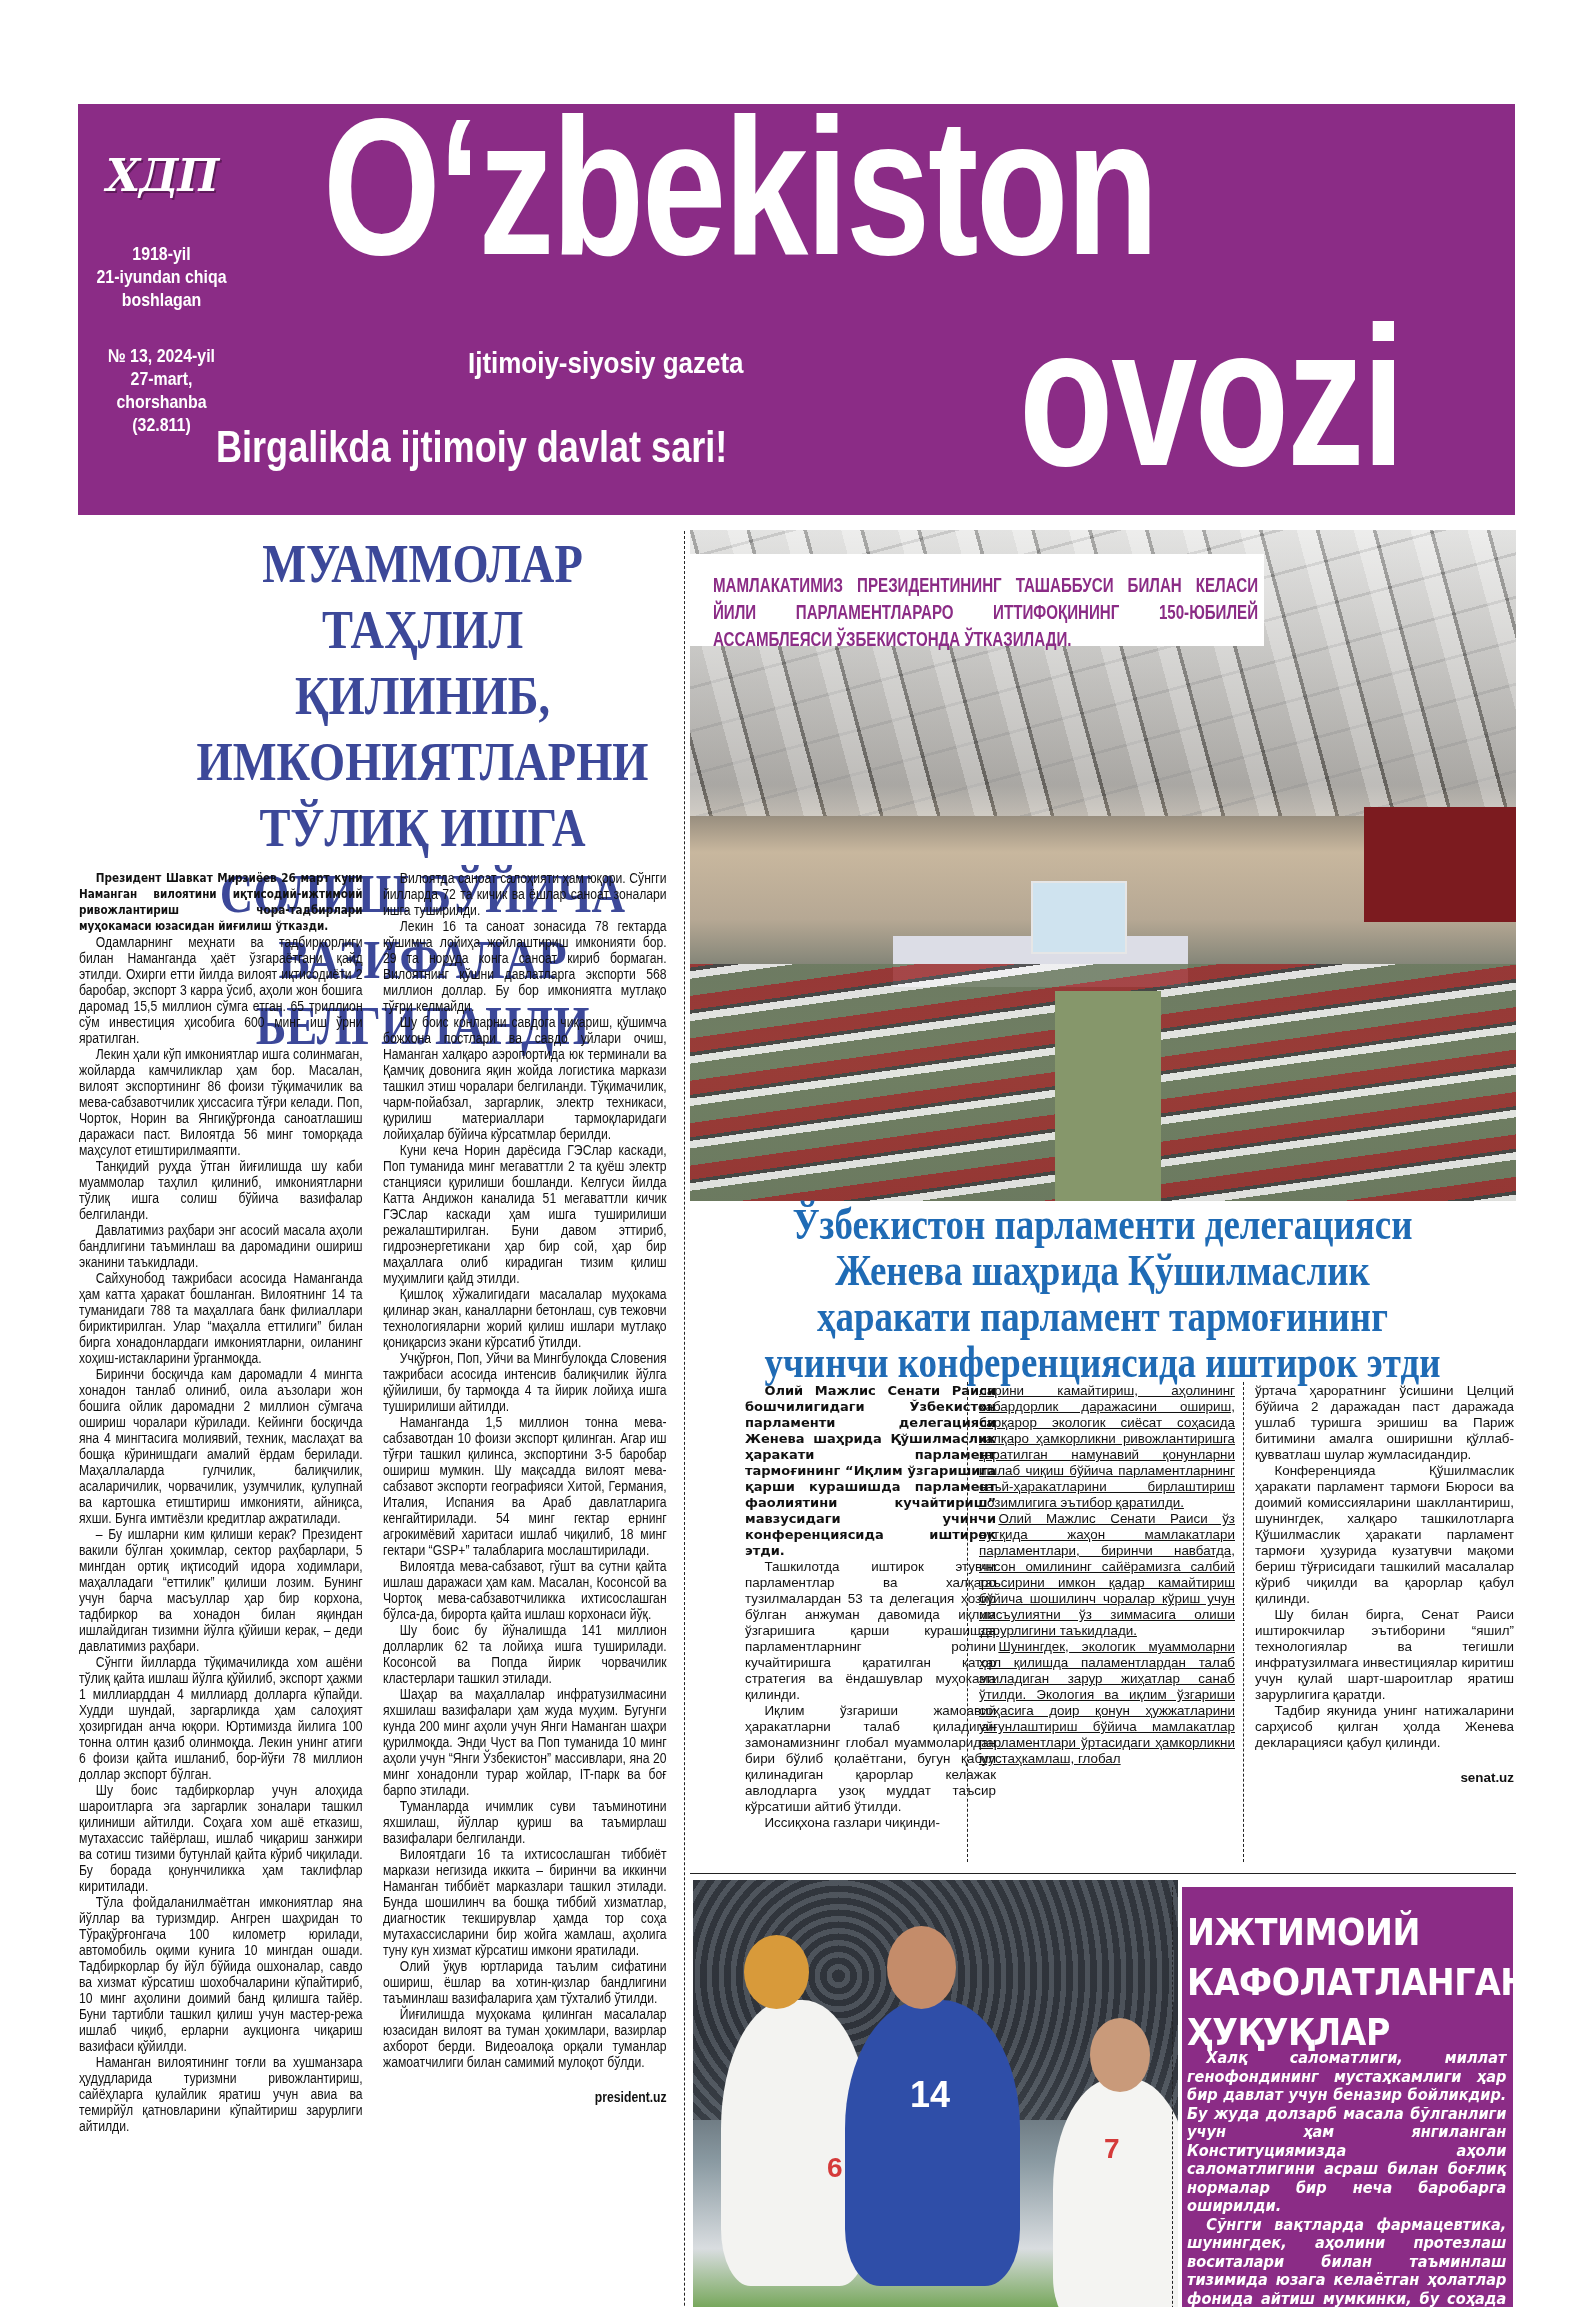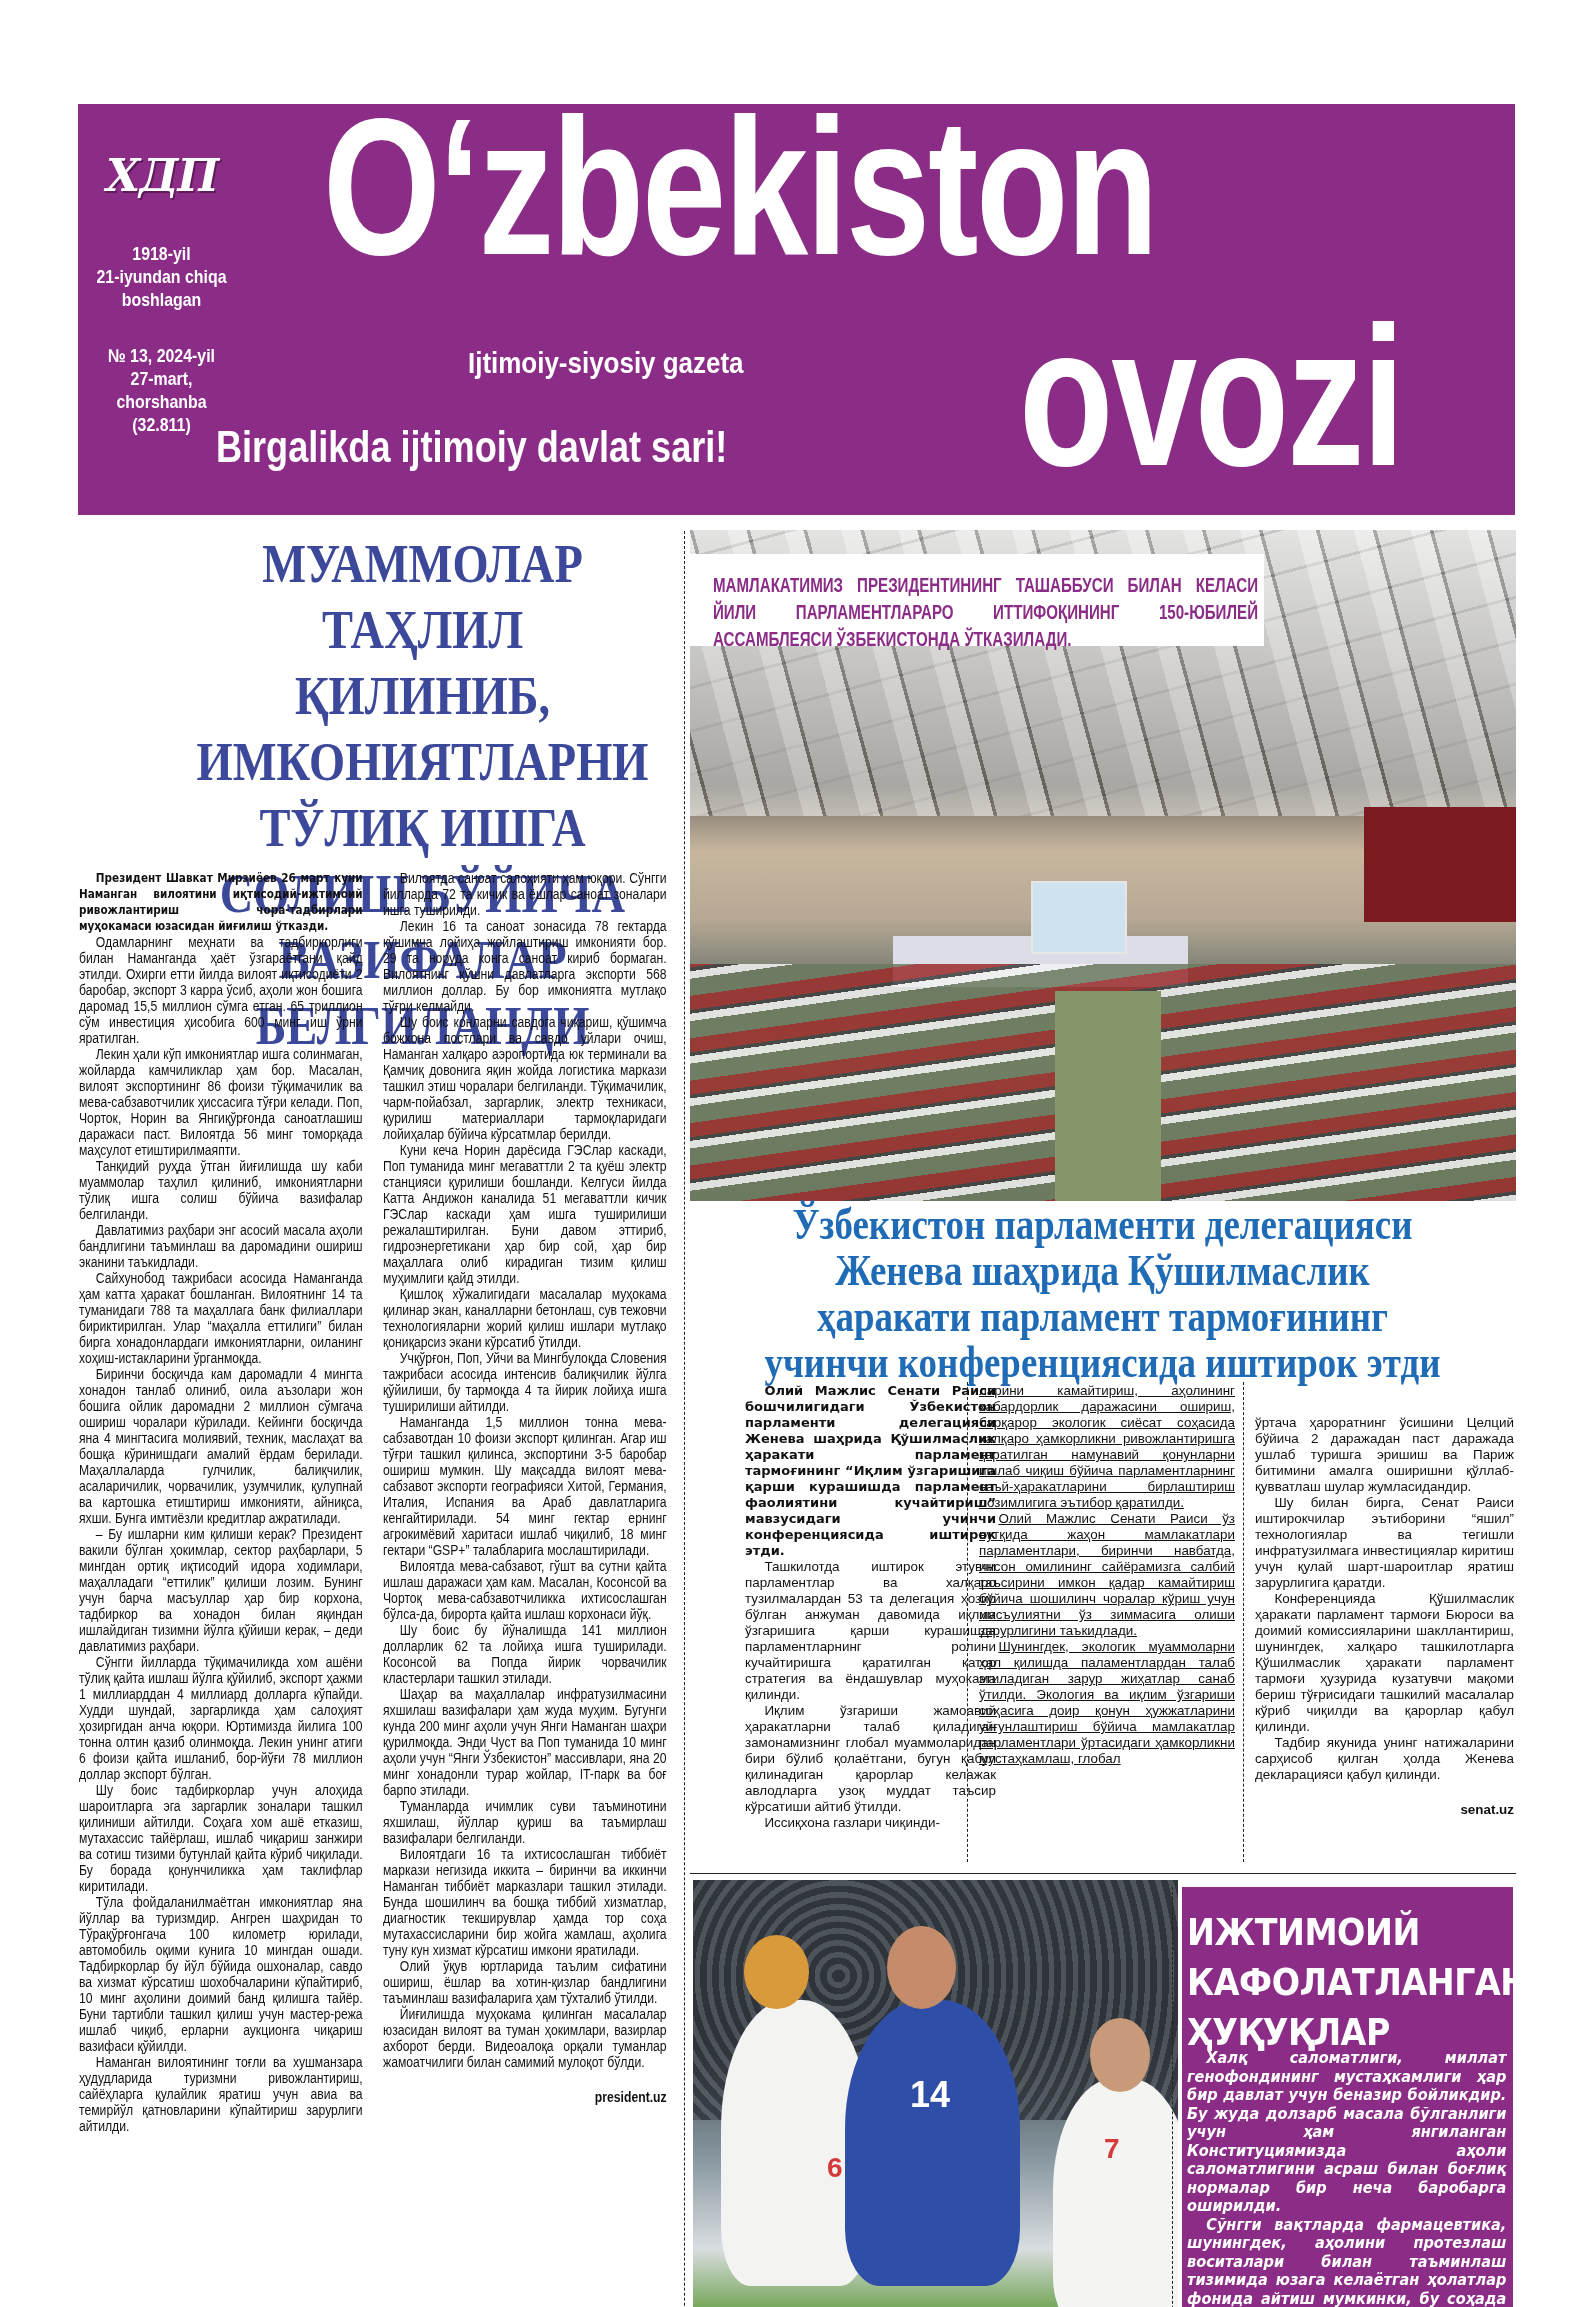--- a/index.html
+++ b/index.html
@@ -137,23 +137,23 @@
     <p>Иссиқхона газлари чиқинди-</p>
   </div>
 
   <div class="col" style="left:979px; top:1383px; width:256px; font-size:13.4px; line-height:16px;text-decoration:underline;">
     <p style="text-indent:0;">ларини камайтириш, аҳолининг хабардорлик даражасини ошириш, барқарор экологик сиёсат соҳасида халқаро ҳамкорликни ривожлантиришга қаратилган намунавий қонунларни ишлаб чиқиш бўйича парламентларнинг саъй-ҳаракатларини бирлаштириш лозимлигига эътибор қаратилди.</p>
     <p>Олий Мажлис Сенати Раиси ўз нутқида жаҳон мамлакатлари парламентлари, биринчи навбатда, инсон омилининг сайёрамизга салбий таъсирини имкон қадар камайтириш бўйича шошилинч чоралар кўриш учун масъулиятни ўз зиммасига олиши зарурлигини таъкидлади.</p>
     <p>Шунингдек, экологик муаммоларни ҳал қилишда паламентлардан талаб этиладиган зарур жиҳатлар санаб ўтилди. Экология ва иқлим ўзгариши соҳасига доир қонун ҳужжатларини уйғунлаштириш бўйича мамлакатлар парламентлари ўртасидаги ҳамкорликни мустаҳкамлаш, глобал</p>
   </div>
 
   <div class="col" style="left:1255px; top:1383px; width:259px; font-size:13.4px; line-height:16px;">
-    <p style="text-indent:0;margin-top:32px;">ўртача ҳароратнинг ўсишини Целций бўйича 2 даражадан паст даражада ушлаб туришга эришиш ва Париж битимини амалга оширишни қўллаб-қувватлаш шулар жумласидандир.</p>
+    <p style="text-indent:0;">ўртача ҳароратнинг ўсишини Целций бўйича 2 даражадан паст даражада ушлаб туришга эришиш ва Париж битимини амалга оширишни қўллаб-қувватлаш шулар жумласидандир.</p>
+    <p>Конференцияда Қўшилмаслик ҳаракати парламент тармоғи Бюроси ва доимий комиссияларини шакллантириш, шунингдек, халқаро ташкилотларга Қўшилмаслик ҳаракати парламент тармоғи ҳузурида кузатувчи мақоми бериш тўғрисидаги ташкилий масалалар кўриб чиқилди ва қарорлар қабул қилинди.</p>
     <p>Шу билан бирга, Сенат Раиси иштирокчилар эътиборини “яшил” технологиялар ва тегишли инфратузилмага инвестициялар киритиш учун қулай шарт-шароитлар яратиш зарурлигига қаратди.</p>
-    <p>Конференцияда Қўшилмаслик ҳаракати парламент тармоғи Бюроси ва доимий комиссияларини шакллантириш, шунингдек, халқаро ташкилотларга Қўшилмаслик ҳаракати парламент тармоғи ҳузурида кузатувчи мақоми бериш тўғрисидаги ташкилий масалалар кўриб чиқилди ва қарорлар қабул қилинди.</p>
     <p>Тадбир якунида унинг натижаларини сарҳисоб қилган ҳолда Женева декларацияси қабул қилинди.</p>
     <p class="source">senat.uz</p>
   </div>
 
   <div class="vrule" style="left:967px; top:1382px; height:480px;"></div>
   <div class="vrule" style="left:1243px; top:1382px; height:480px;"></div>
 </article>
 
 <div class="hr"></div>
 

